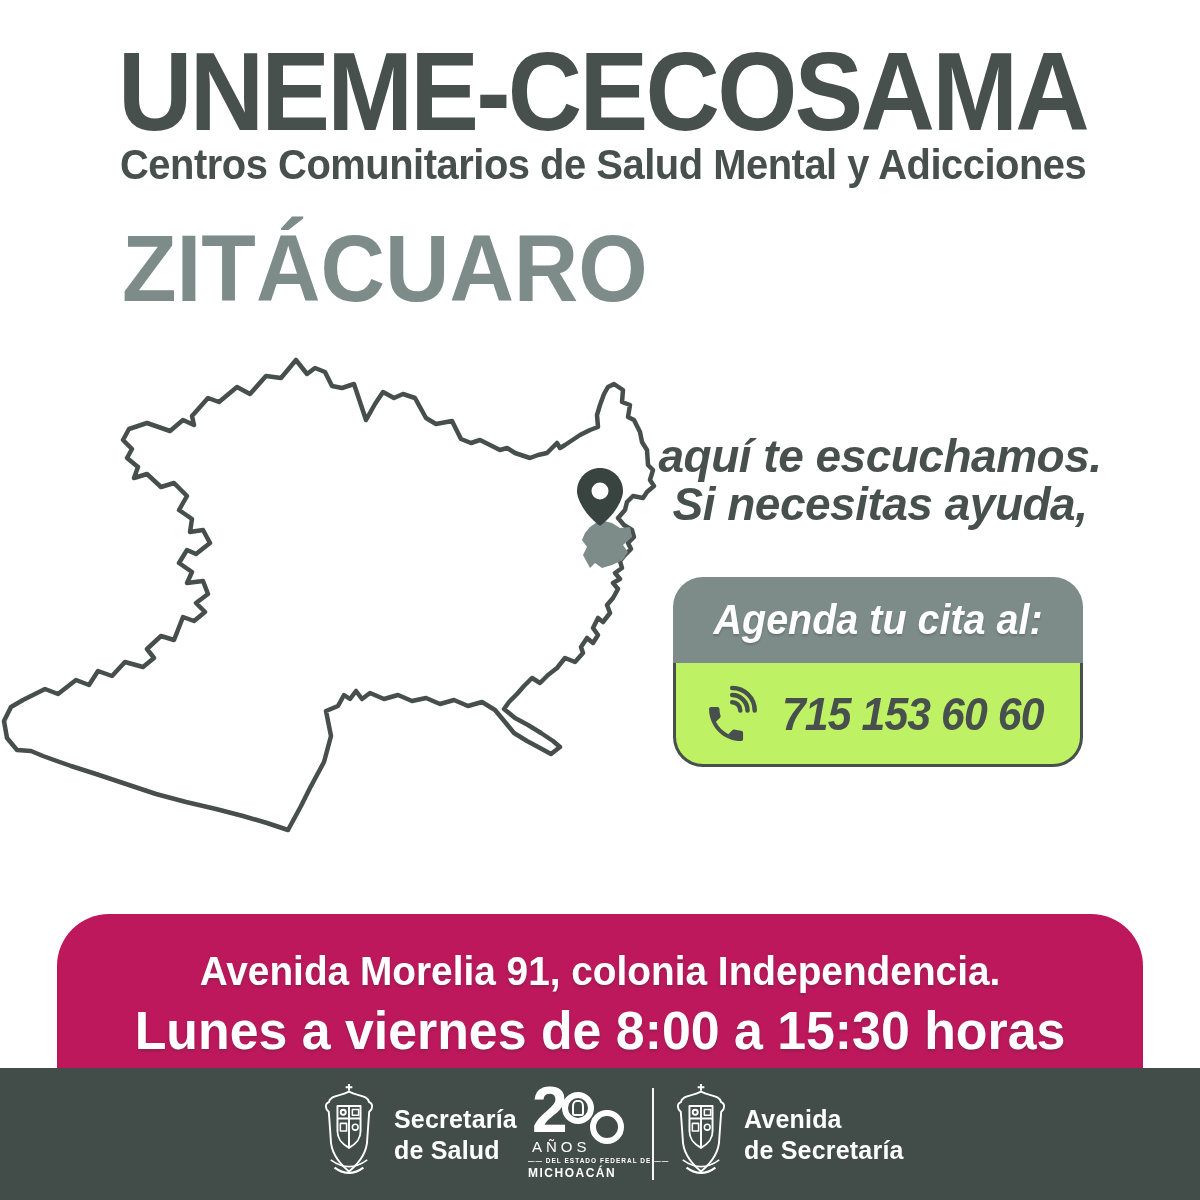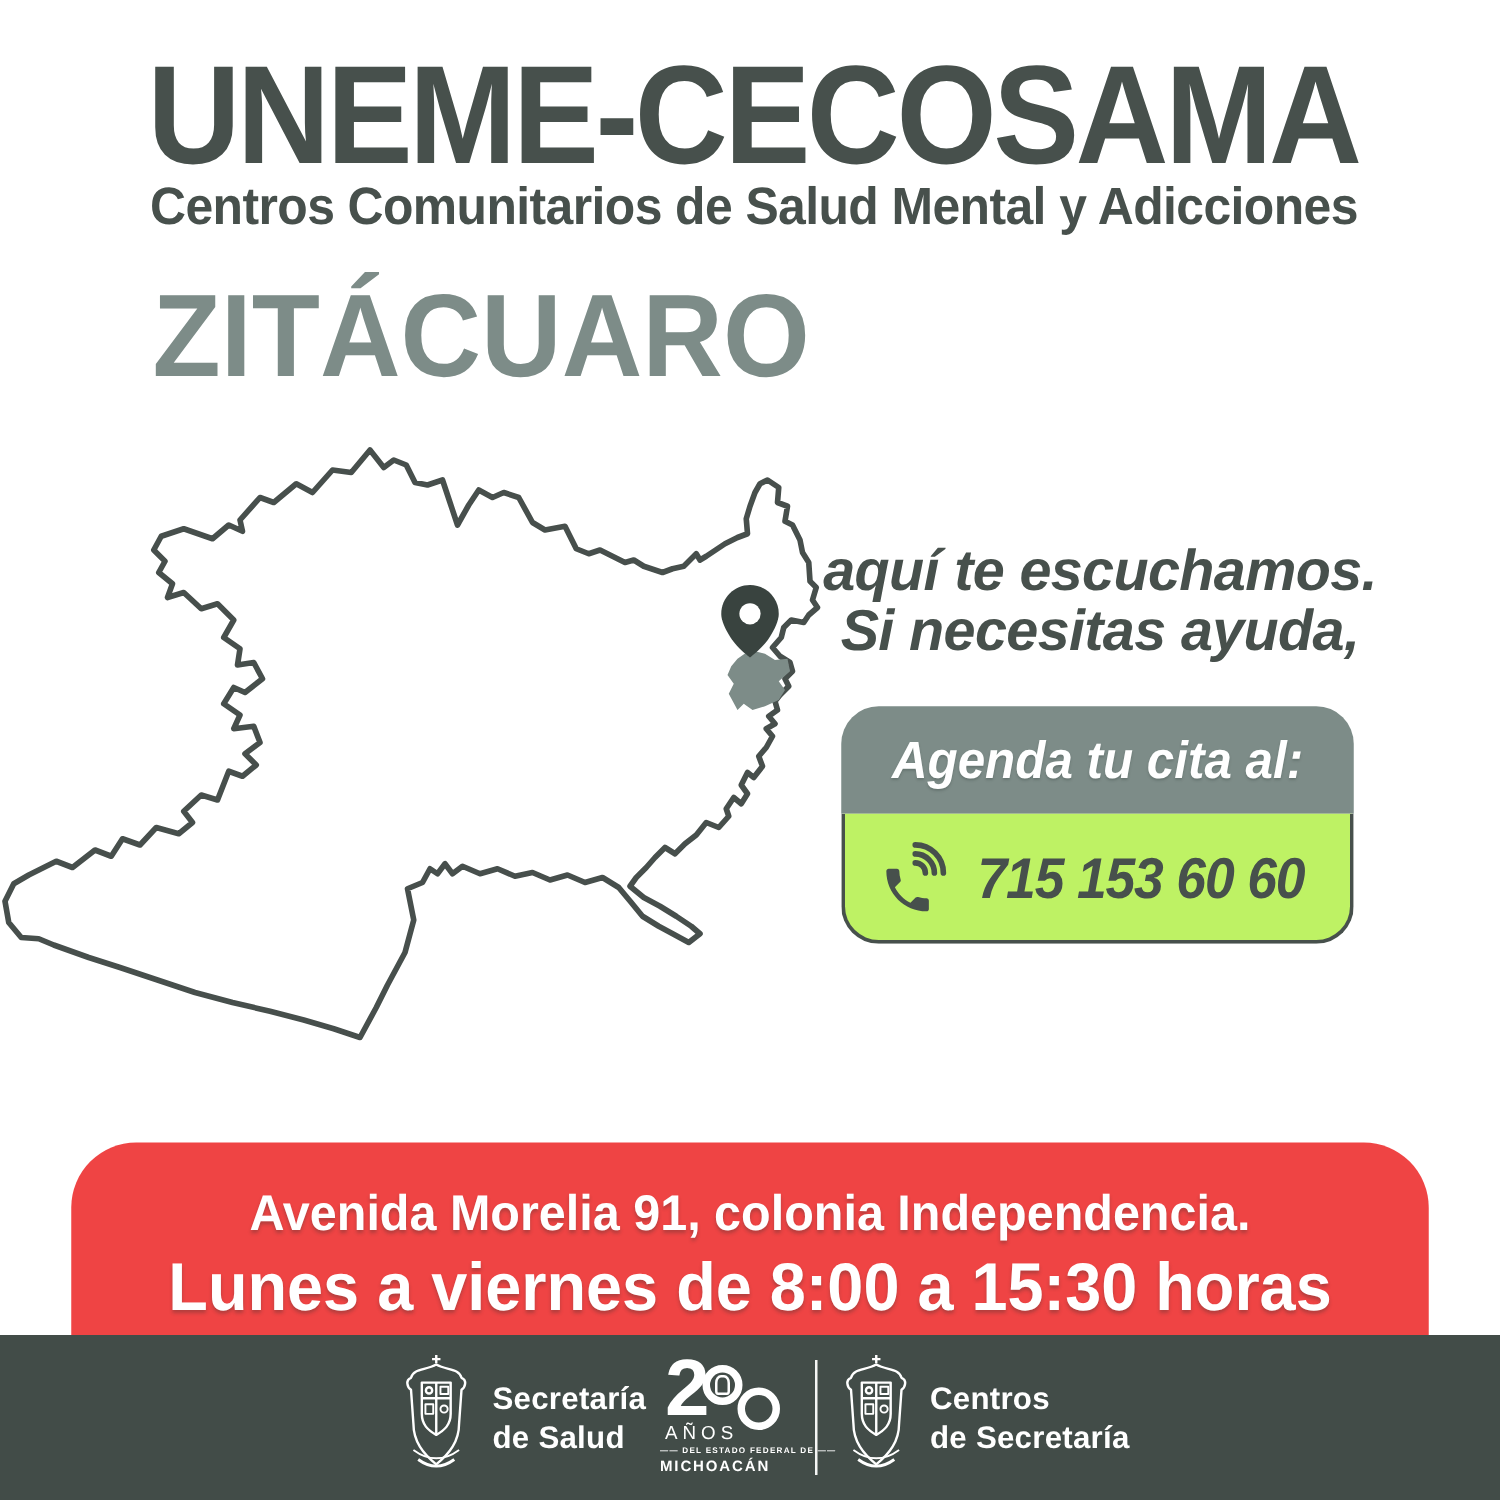--- a/index.html
+++ b/index.html
@@ -28,39 +28,39 @@
   
   .help{
     position:absolute;left:655px;top:432px;width:450px;text-align:center;
     font-size:46px;font-weight:800;font-style:italic;line-height:1.05;
     color:#47504c;letter-spacing:-.5px;
   }
   
   .appt{position:absolute;left:673px;top:565px;width:410px;}
   .appt-header{
     height:86px;background:#7d8c88;border-radius:30px 30px 0 0;
-    display:flex;align-items:center;justify-content:center;
+    display:flex;align-items:center;justify-content:center;margin-top:12px;
   }
   .appt-header span{
     color:#fff;font-size:42px;font-weight:800;font-style:italic;
     transform:scaleX(.94);text-shadow:0 2px 2px rgba(40,50,46,.25);white-space:nowrap;
   }
   .appt-body{
     height:101px;background:#bef264;border:3px solid #47504c;border-top:none;
     border-radius:0 0 30px 30px;display:flex;align-items:center;padding-left:22px;
   }
   .phone-icon{width:72px;height:72px;flex:0 0 auto;}
   .phone-number{
     color:#47504c;font-size:46px;font-weight:800;font-style:italic;
     margin-left:12px;letter-spacing:-1px;transform:scaleX(.93);transform-origin:left center;white-space:nowrap;
   }
   
   .addr{
     position:absolute;left:57px;top:914px;width:1086px;height:154px;
-    background:#ef4444;border-radius:52px 52px 0 0;text-align:center;color:#fff;
+    background:#be185d;border-radius:52px 52px 0 0;text-align:center;color:#fff;
   }
   .addr-line1{
     margin-top:34px;font-size:40px;font-weight:600;line-height:1.15;
     transform:scaleX(.97);text-shadow:0 2px 3px rgba(40,50,46,.3);white-space:nowrap;
   }
   .addr-line2{
     margin-top:8px;font-size:54px;font-weight:800;line-height:1.05;
     transform:scaleX(.96);text-shadow:0 2px 3px rgba(40,50,46,.3);white-space:nowrap;
   }
   
@@ -192,18 +192,18 @@
         <path d="M18 37 h24 M30 24 v43"></path>
         <circle cx="24" cy="30.5" r="2.6"></circle>
         <rect x="33.5" y="27.5" width="6.5" height="6" stroke-width="1.6"></rect>
         <rect x="21" y="42" width="6.5" height="8" stroke-width="1.6"></rect>
         <circle cx="36.5" cy="46" r="3" stroke-width="1.6"></circle>
         <path d="M15 88 q15 11 30 0" stroke-width="2.4"></path>
         <path d="M11 80 q19 14 38 0" stroke-width="1.6"></path>
       </g>
     </svg>
     <div class="footer-text gob">
-      <div>Centros</div>
+      <div>Avenida</div>
       <div>de Secretaría</div>
     </div>
 
   </div>
 </div>
 
 </body></html>

